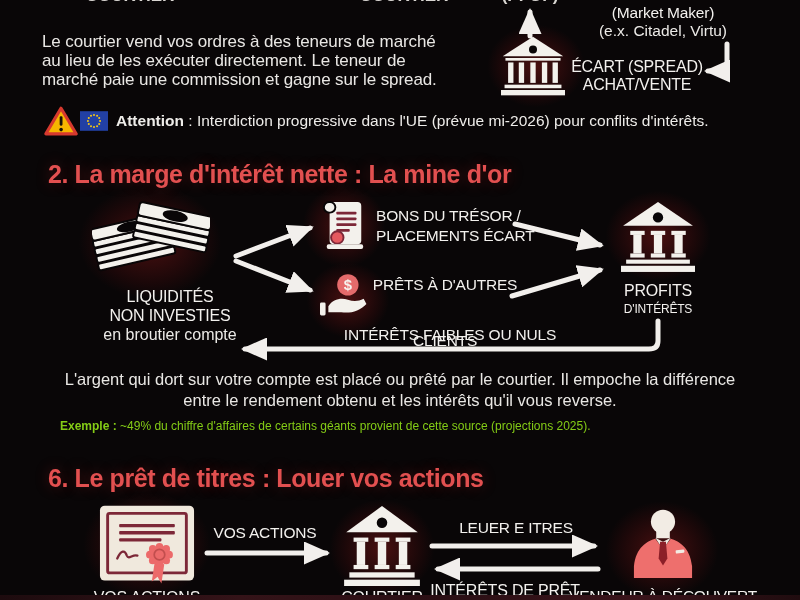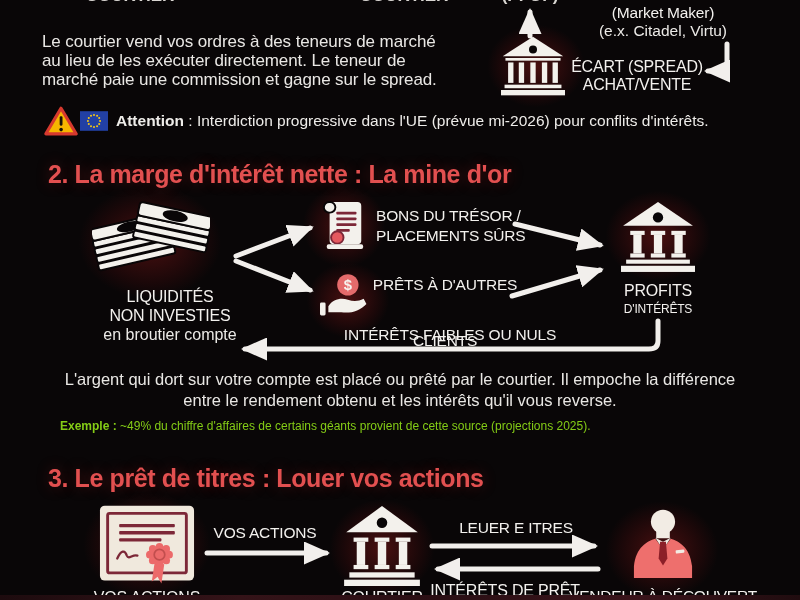--- a/index.html
+++ b/index.html
@@ -156,21 +156,21 @@
         <rect x="16" y="12" width="21" height="3" rx="1"></rect>
           <rect x="16" y="18" width="21" height="3" rx="1"></rect>
         <rect x="16" y="24" width="21" height="3" rx="1"></rect>
           <rect x="16" y="30" width="14" height="3" rx="1"></rect>
       </g>
       <circle cx="17" cy="39" r="6.5" fill="#e4595f" stroke="#7c2737" stroke-width="2"></circle>
       <rect x="6" y="46" width="38" height="5" rx="2" fill="#f3f1ec"></rect>
     </svg>
   </div>
   <div class="abs lbl" style="left:376px;top:206px;">BONS DU TRÉSOR /</div>
-  <div class="abs lbl" style="left:376px;top:226px;">PLACEMENTS SÛRS</div>
+  <div class="abs lbl" style="left:376px;top:226px;">PLACEMENTS ÉCART</div>
 
   <div class="abs" style="left:320px;top:271px;">
     <svg width="52" height="50" viewBox="0 0 56 52">
       <circle cx="30" cy="14" r="11.5" fill="#e56b6b"></circle>
       <text x="30" y="19.5" font-family="Liberation Sans, sans-serif" font-size="16" font-weight="700" fill="#f7f4ef" text-anchor="middle">$</text>
       <path d="M9,37 C14,29 23,27.5 30,30 C36,32 41,32 47,29 L50,34.5 C43,42 33,45 23,43.5 L9,43.5 Z" fill="#f3f1ec"></path>
       <rect x="0" y="33" width="6" height="14" rx="1.5" fill="#f3f1ec"></rect>
     </svg>
   </div>
   <div class="abs lbl ctr" style="left:445px;top:275px;">PRÊTS À D'AUTRES</div>
@@ -201,21 +201,21 @@
   <div class="abs lbl ctr" style="left:450px;top:325px;">INTÉRÊTS FAIBLES OU NULS</div>
 
   <div class="abs para2" style="left:400px;top:369px;transform:translateX(-50%);">
     <span style="display:block">L'argent qui dort sur votre compte est placé ou prêté par le courtier. Il empoche la différence</span>
     <span style="display:block">entre le rendement obtenu et les intérêts qu'il vous reverse.</span>
   </div>
   <div class="abs" style="left:60px;top:419px;font-size:12px;color:#84cc16;white-space:nowrap;">
     <b>Exemple :</b><span> ~49% du chiffre d'affaires de certains géants provient de cette source (projections 2025).</span>
   </div>
 
-  <div class="abs h-red" style="left:48px;top:464px;">3. Le prêt de titres : Louer vos actions</div>
+  <div class="abs h-red" style="left:48px;top:464px;">6. Le prêt de titres : Louer vos actions</div>
 
   <div class="abs" style="left:99px;top:504px;">
     <svg width="96" height="84" viewBox="0 0 100 86">
       <rect x="1" y="1" width="98" height="78" rx="5" fill="#f0e9dd"></rect>
       <rect x="9" y="9" width="82" height="62" rx="2" fill="none" stroke="#7c2737" stroke-width="3"></rect>
       <g fill="#7c2737">
         <rect x="21" y="20" width="58" height="3.4" rx="1"></rect>
           <rect x="21" y="27.5" width="58" height="3.4" rx="1"></rect>
         <rect x="21" y="35" width="44" height="3.4" rx="1"></rect>
       </g>

